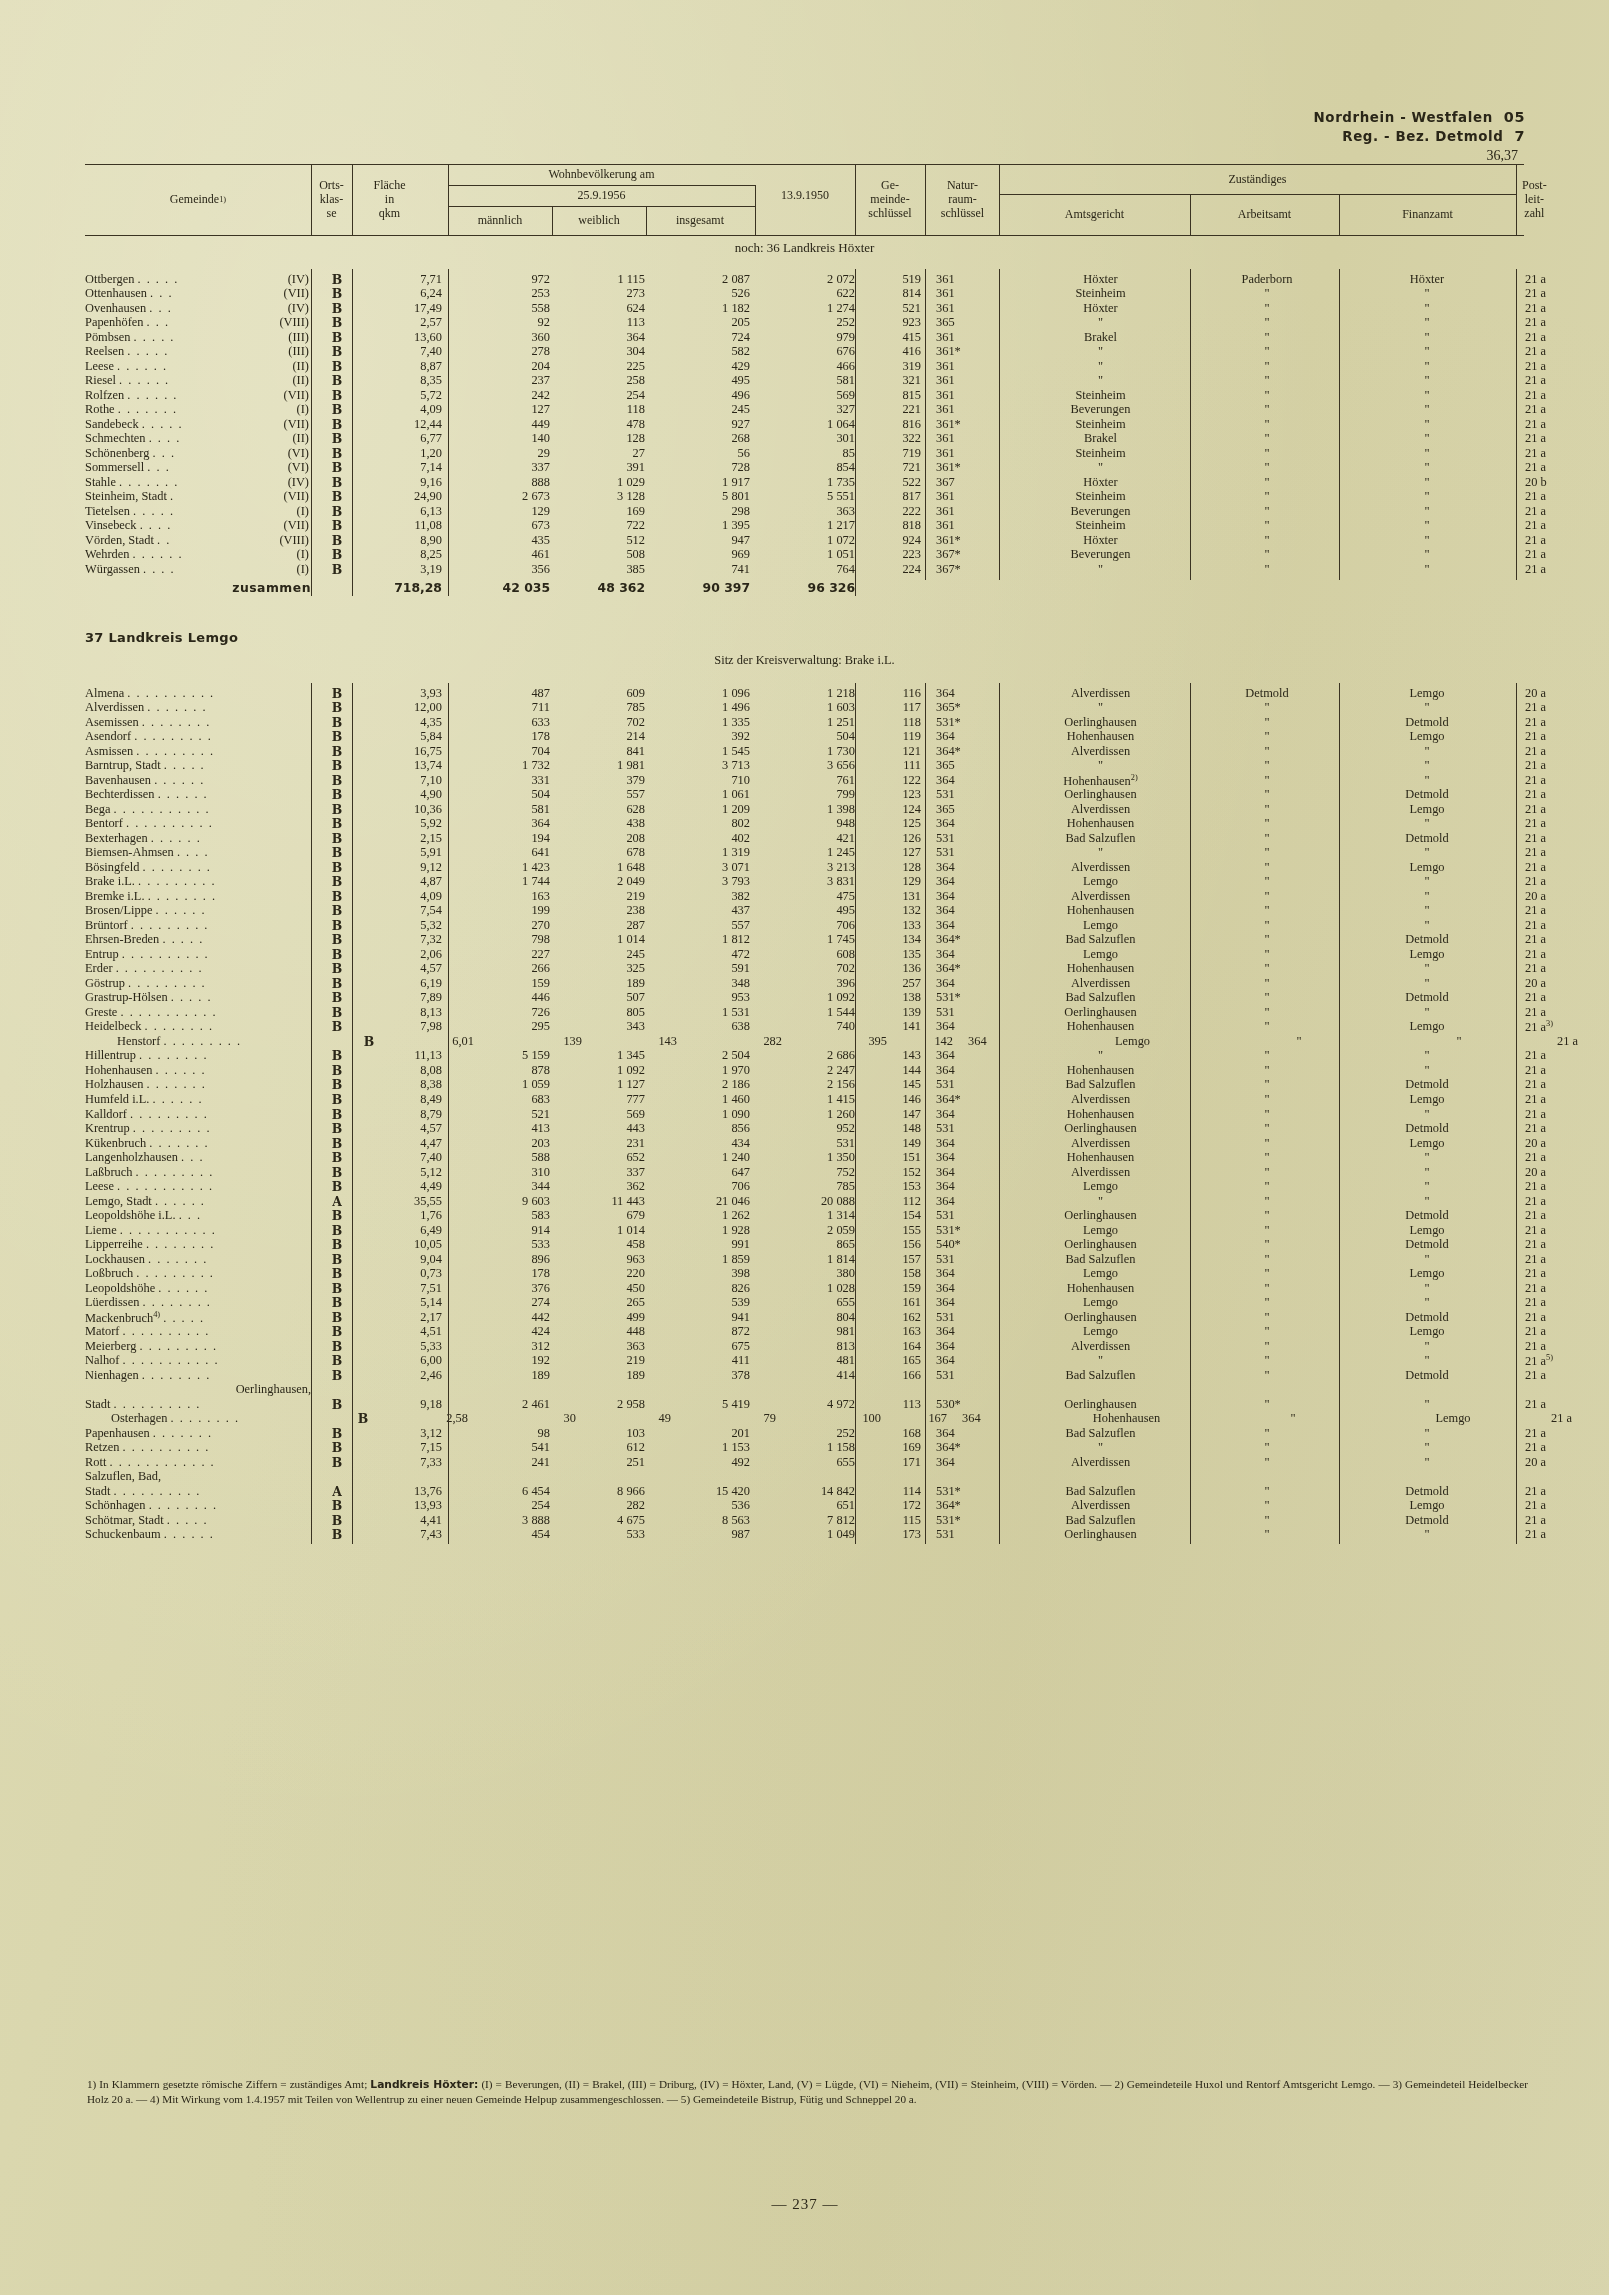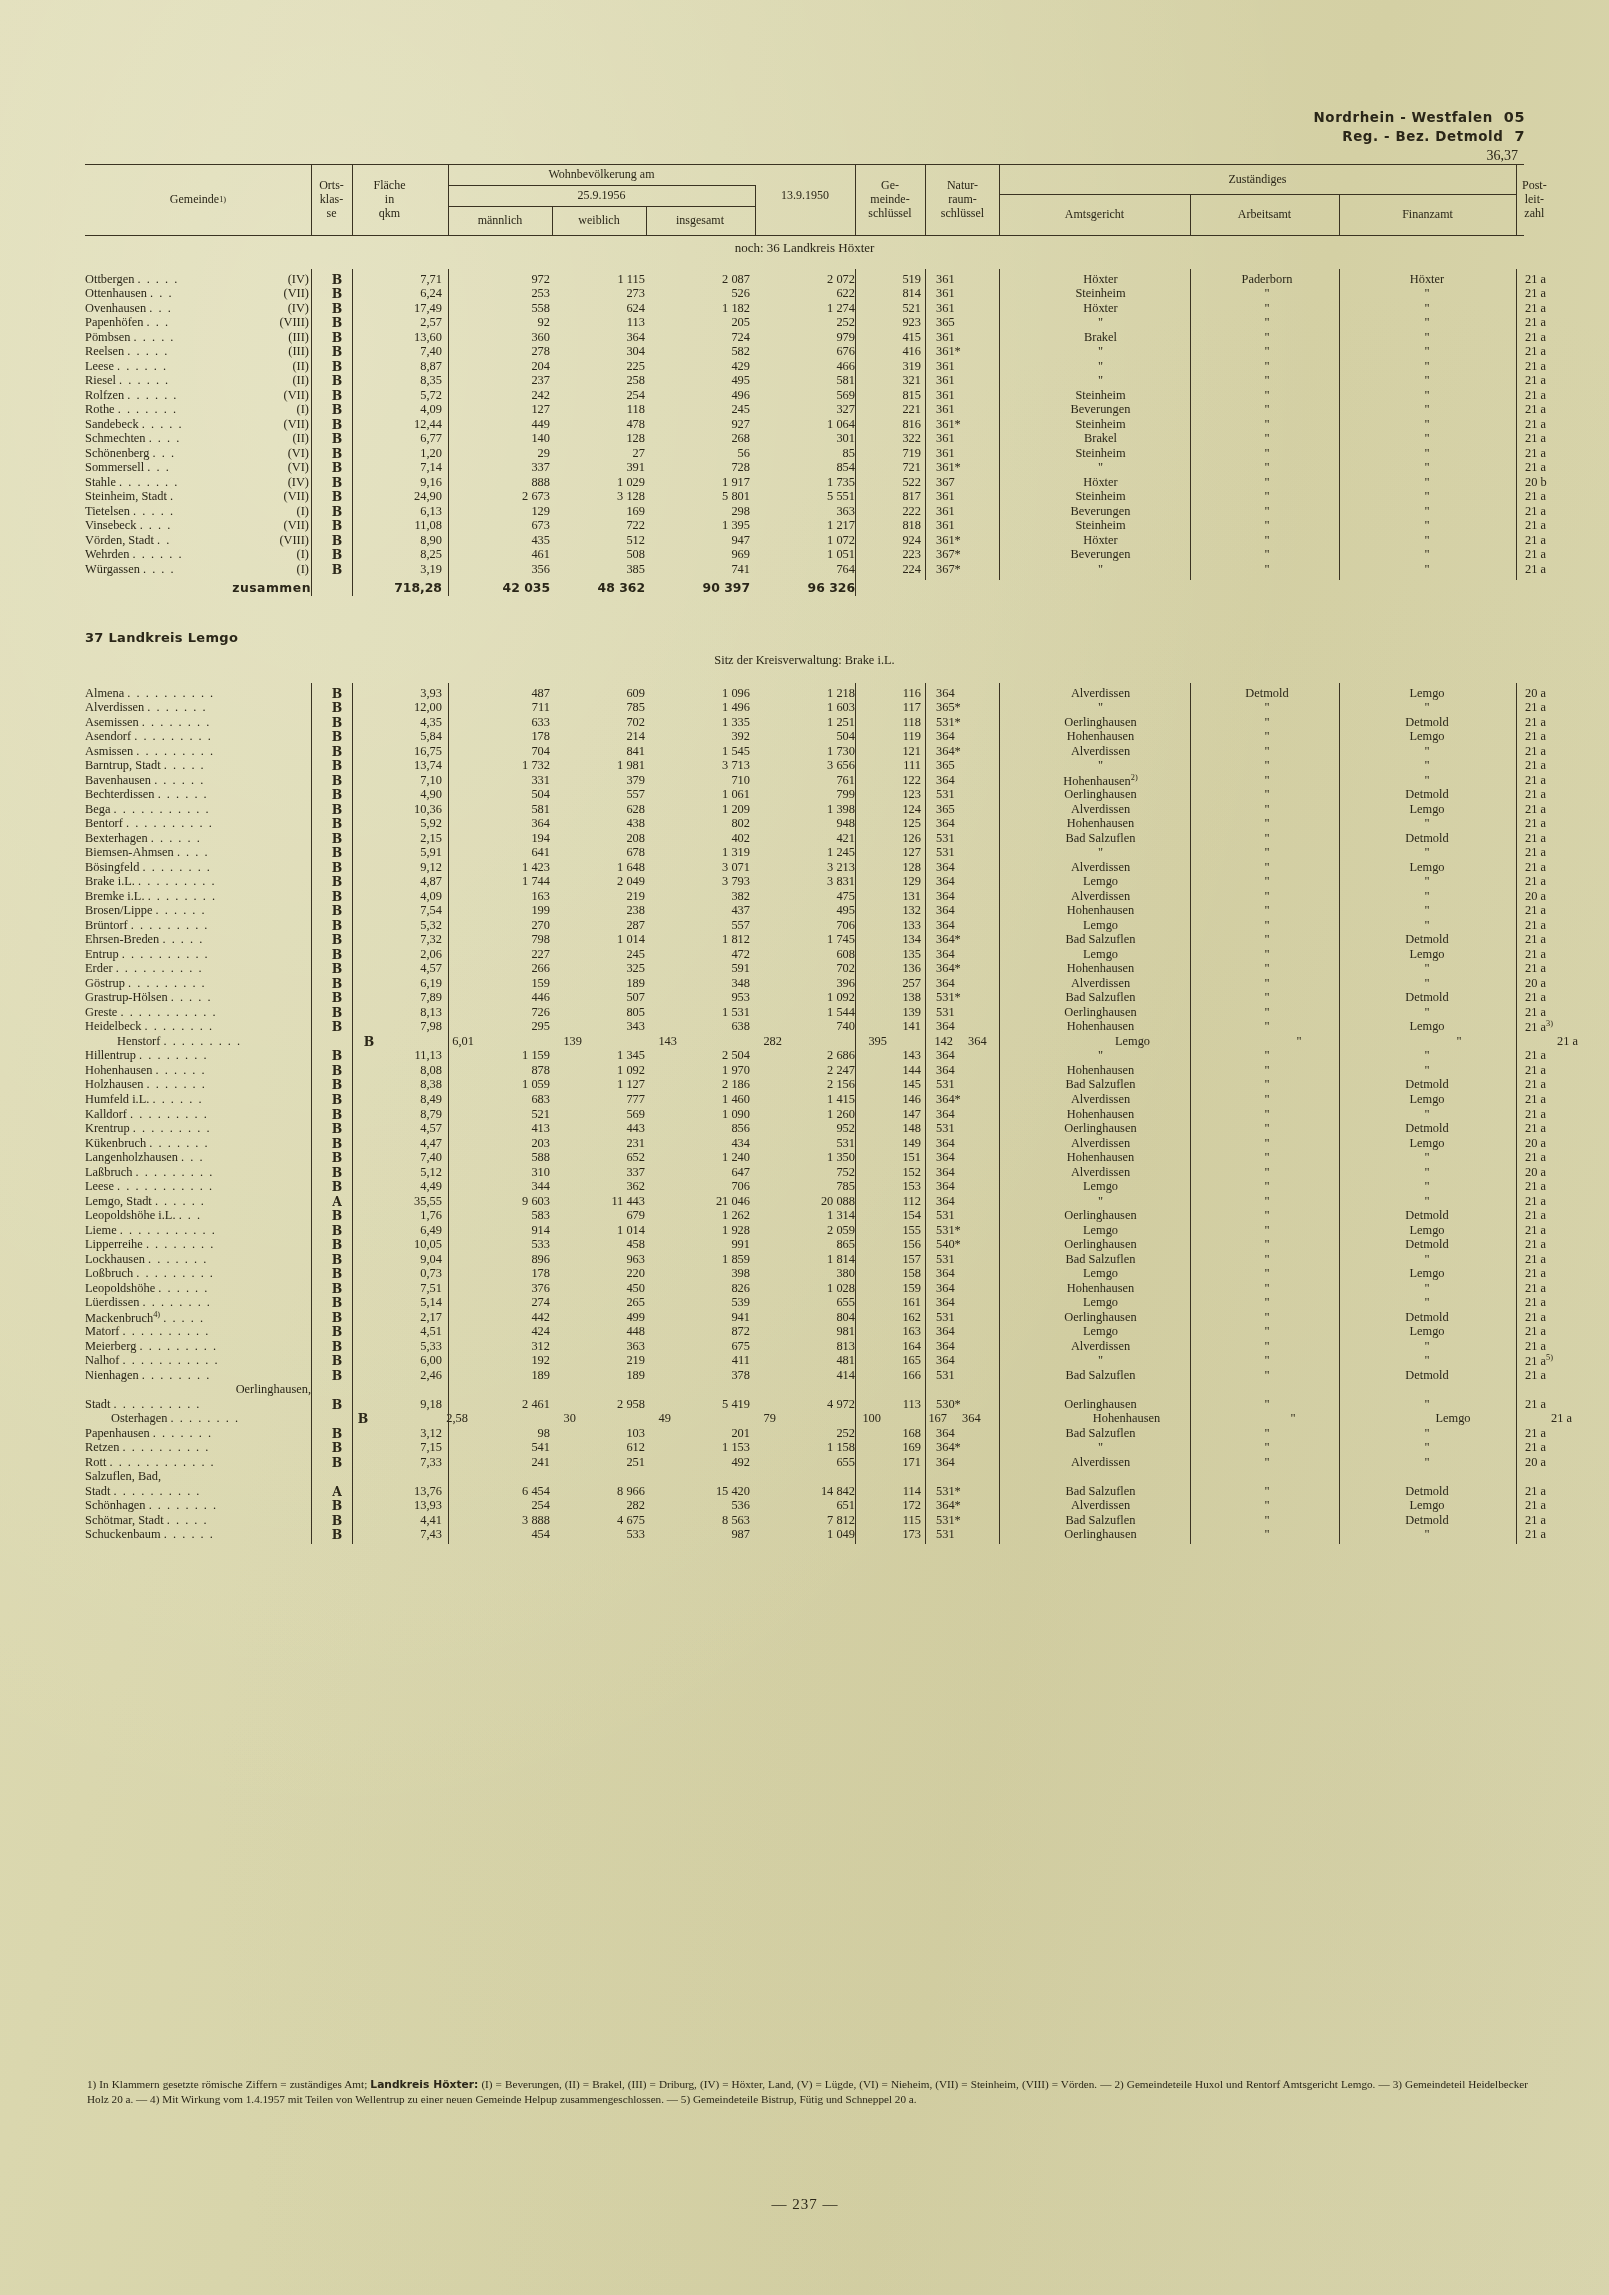--- a/index.html
+++ b/index.html
@@ -866,21 +866,21 @@
           <span class="c-nr">364</span>
           <span class="c-ag">Lemgo</span>
           <span class="c-as">"</span>
           <span class="c-fa">"</span>
           <span class="c-pl">21 a</span>
         </div>
         <div class="row" style="position:absolute;top:812px;left:0;width:100%;">
           <span class="c-name"><span class="nm">Hillentrup</span> <span class="dots">. . . . . . . .</span></span>
           <span class="c-ok">B</span>
           <span class="c-fl">11,13</span>
-          <span class="c-m">1 159</span>
+          <span class="c-m">5 159</span>
           <span class="c-w">1 345</span>
           <span class="c-i">2 504</span>
           <span class="c-i2">2 686</span>
           <span class="c-gs">143</span>
           <span class="c-nr">364</span>
           <span class="c-ag">"</span>
           <span class="c-as">"</span>
           <span class="c-fa">"</span>
           <span class="c-pl">21 a</span>
         </div>

